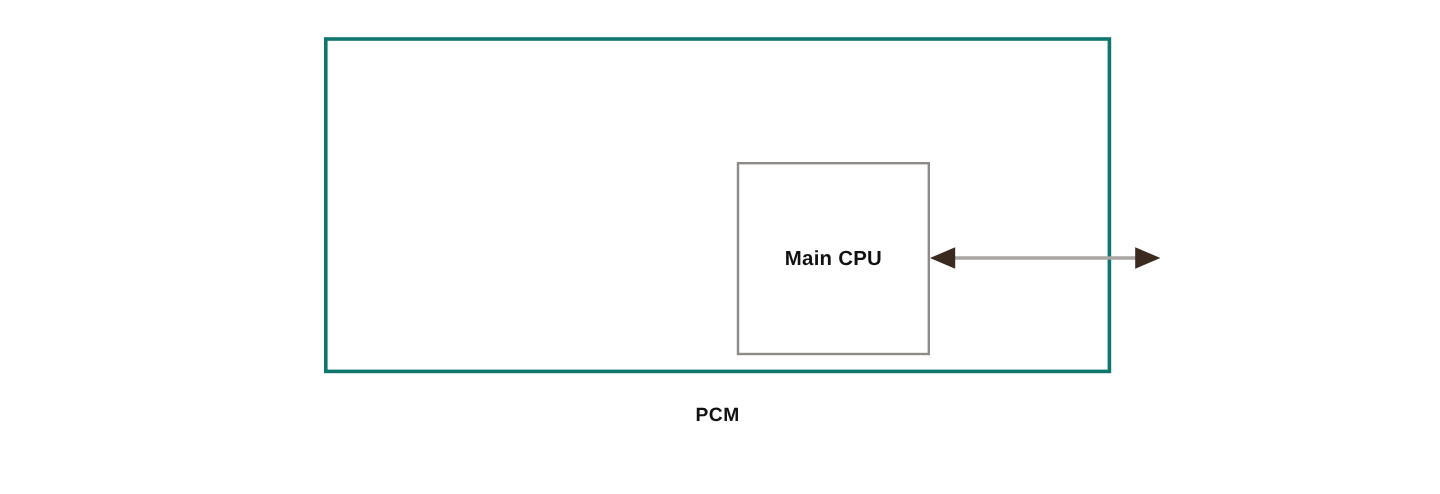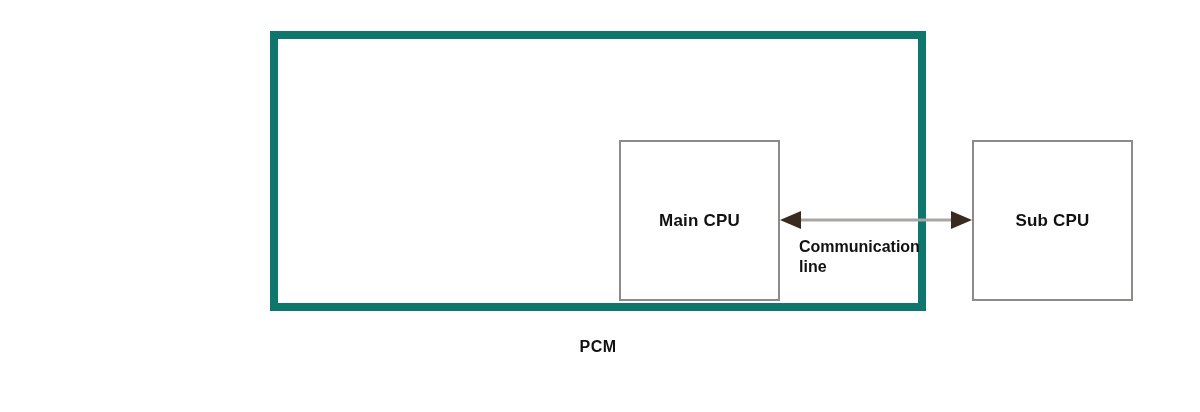--- a/index.html
+++ b/index.html
@@ -22,21 +22,21 @@
     background: #ffffff;
   }
 
   
   .pcm-enclosure {
     position: absolute;
     left: 270px;
     top: 31px;
     width: 656px;
     height: 280px;
-    border: 8px solid #0f766e;
+    border: 3px solid #0f766e;
     background: #ffffff;
     box-sizing: border-box;
   }
 
   
   .cpu-block {
     position: absolute;
     border: 2px solid #8d8a88;
     background: #ffffff;
     box-sizing: border-box;
@@ -110,32 +110,27 @@
 <body>
 
 <div id="diagram-root">
 
   <div class="pcm-enclosure">
 
     <div class="cpu-block main">
       <div class="cpu-label">Main CPU</div>
     </div>
 
-    <div class="cpu-block sub">
-      <div class="cpu-label">Sub CPU</div>
-    </div>
 
     <div class="comm-arrow">
       <svg width="196" height="26" viewBox="0 0 196 26" xmlns="http://www.w3.org/2000/svg">
         <line x1="20" y1="13" x2="176" y2="13" stroke="#a9a6a4" stroke-width="3"></line>
         <polygon points="2,13 23,4 23,22" fill="#3b2a20"></polygon>
         <polygon points="194,13 173,4 173,22" fill="#3b2a20"></polygon>
       </svg>
     </div>
 
-    <div class="comm-caption">Communication
-line</div>
 
   </div>
 
   <div class="pcm-caption">PCM</div>
 
 </div>
 
 </body></html>

